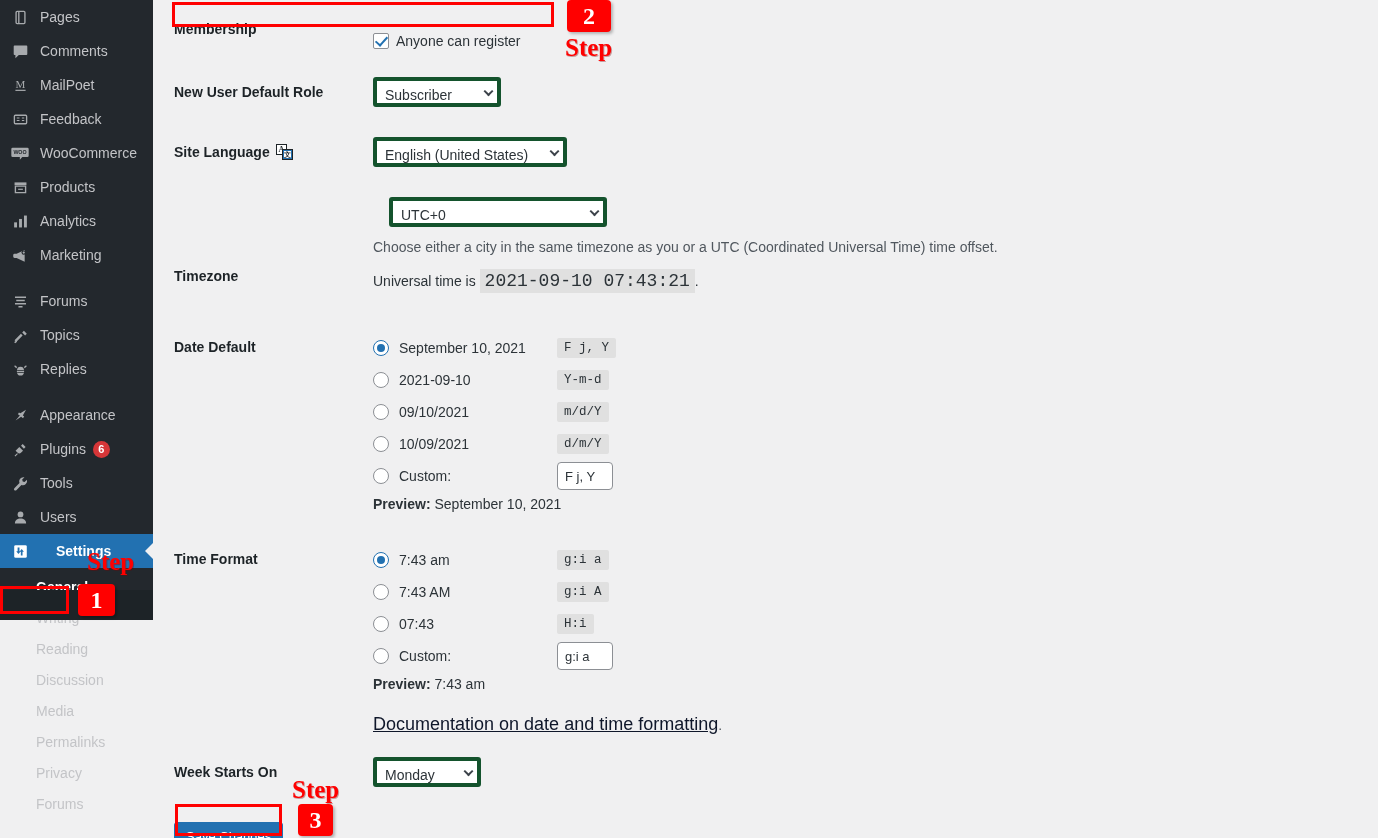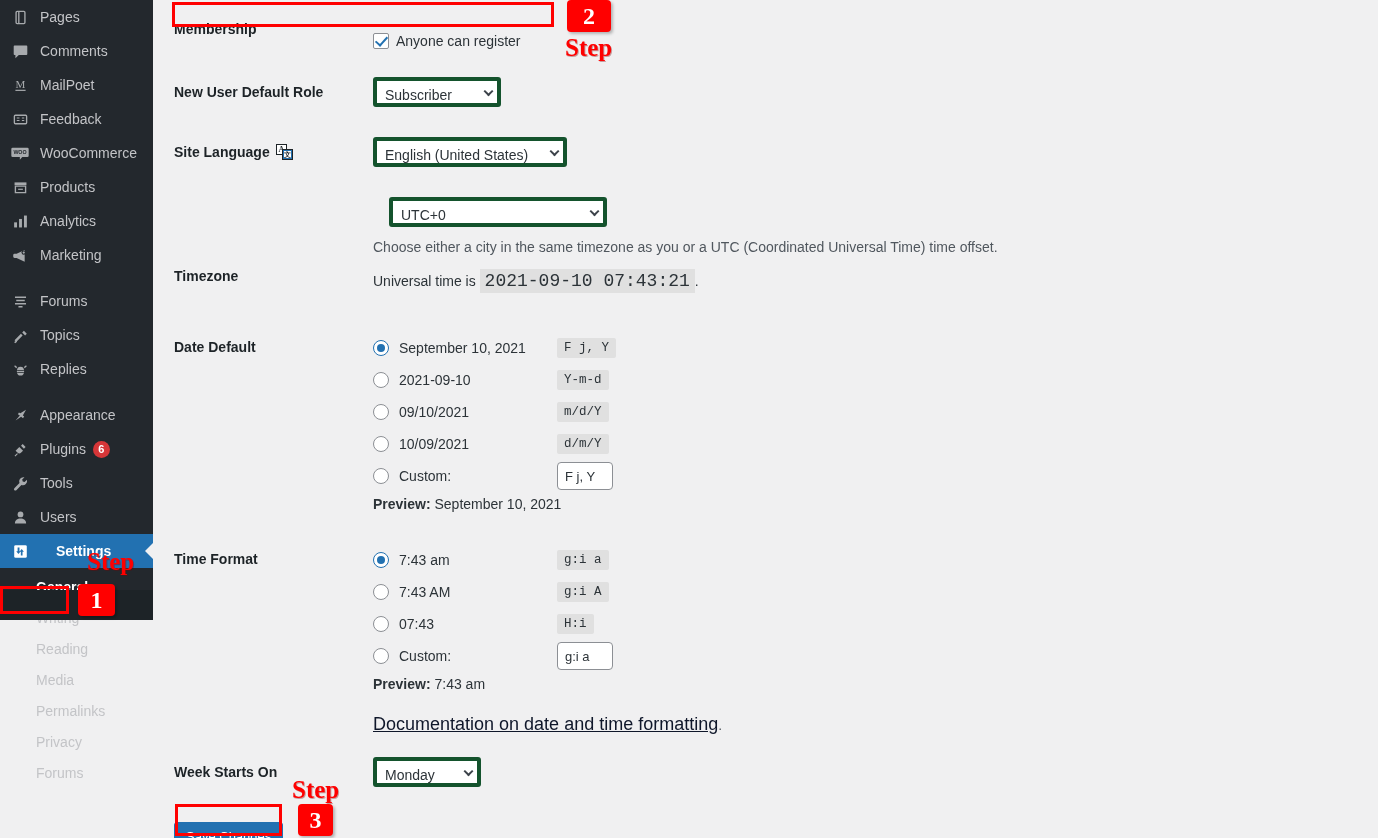--- a/index.html
+++ b/index.html
@@ -339,20 +339,21 @@
           </svg>
       </span>
       <span class="menu-label">Settings</span>
       <span class="menu-arrow"></span>
     </div>
 
     <div class="submenu">
       <span class="submenu-item current">General</span>
       <span class="submenu-item">Writing</span>
       <span class="submenu-item">Reading</span>
+      <span class="submenu-item">Discussion</span>
       <span class="submenu-item">Media</span>
       <span class="submenu-item">Permalinks</span>
       <span class="submenu-item">Privacy</span>
       <span class="submenu-item">Forums</span>
     </div>
 
     <div class="sidebar-footer"></div>
   </div>
 
   <div class="content">

